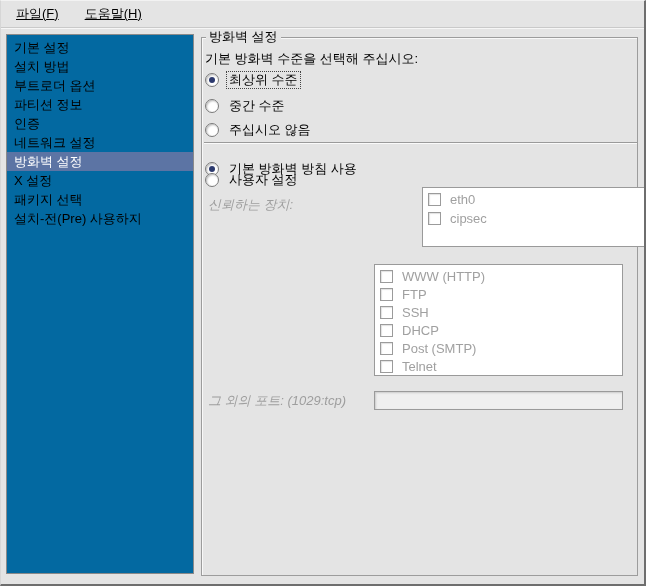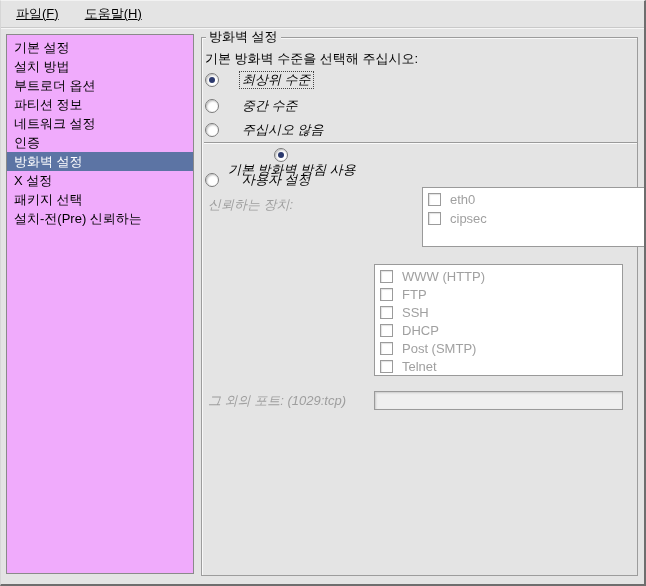--- a/index.html
+++ b/index.html
@@ -12,37 +12,37 @@
     overflow:hidden;
   }
   
   .menubar { position:absolute; left:0; top:0; right:0; height:27px;
     display:flex; align-items:center; padding-left:6px;
     border-bottom:1px solid #c9c9c9; box-shadow:0 1px 0 #f6f6f6; }
   .menu-item { padding:14px 9px; margin-right:8px; cursor:default;text-decoration:underline; }
   .menu-item .mn { text-decoration:underline; }
   
   .sidebar { position:absolute; left:5px; top:33px; width:188px; height:540px;
-    background:#f0abfc; border:1px solid #8a8a8a; padding-top:3px; overflow:hidden; }
+    background:#0369a1; border:1px solid #8a8a8a; padding-top:3px; overflow:hidden; }
   .side-item { height:19px; line-height:19px; padding-left:7px; white-space:nowrap; cursor:default; }
   .side-item.selected { background:#5c74a4; color:#ffffff; }
   
   .groupbox { position:absolute; left:200px; top:36px; width:437px; height:539px;
     border:1px solid #9c9c9c; box-shadow:inset 1px 1px 0 #f8f8f8; }
   .legend { position:absolute; left:4px; top:-9px; height:16px; line-height:16px;
     background:#e4e4e4; padding:0 3px; }
   .prompt { position:absolute; left:3px; top:12px; height:18px; line-height:18px; }
   
   .radio-row { position:absolute; height:18px; display:flex; align-items:center; cursor:default; }
   .radio { width:14px; height:14px; border-radius:50%; border:1px solid #7a7a7a;
     background:#fff; position:relative; flex:0 0 auto;
     box-shadow:inset 1px 1px 2px rgba(0,0,0,0.28); }
   .radio.checked::after { content:""; position:absolute; left:3px; top:3px;
     width:6px; height:6px; border-radius:50%; background:#2c3a6e; }
-  .radio-label { margin-left:21px; line-height:16px; padding:0 2px;font-style:italic; }
+  .radio-label { margin-left:8px; line-height:16px; padding:0 2px; }
   .radio-label.focused { outline:1px dotted #444; }
   .separator { position:absolute; left:2px; width:433px; height:2px;
     border-top:1px solid #9a9a9a; border-bottom:1px solid #fafafa; }
   
   .field-label { position:absolute; left:6px; height:18px; line-height:18px; color:#9e9e9e;font-style:italic; }
   
   .listbox { position:absolute; left:172px; width:249px; background:#ffffff;
     border:1px solid #9a9a9a; padding-top:2px; overflow:hidden; }
   .cb-row { display:flex; align-items:center; padding-left:5px; }
   .listbox.trusted .cb-row { height:19px; }
@@ -63,26 +63,26 @@
   <div class="menubar">
     <div class="menu-item"><span>파일(</span><span class="mn">F</span><span>)</span></div>
     <div class="menu-item"><span>도움말(</span><span class="mn">H</span><span>)</span></div>
   </div>
 
   <div class="sidebar">
     <div class="side-item">기본 설정</div>
     <div class="side-item">설치 방법</div>
     <div class="side-item">부트로더 옵션</div>
     <div class="side-item">파티션 정보</div>
+    <div class="side-item">인증</div>
     <div class="side-item">네트워크 설정</div>
-    <div class="side-item">인증</div>
     <div class="side-item selected">방화벽 설정</div>
     <div class="side-item">X 설정</div>
     <div class="side-item">패키지 선택</div>
-    <div class="side-item">설치-전(Pre) 신뢰하는</div>
+    <div class="side-item">설치-전(Pre) 사용하지</div>
   </div>
 
   <div class="groupbox">
     <span class="legend">방화벽 설정</span>
 
     <div class="prompt">기본 방화벽 수준을 선택해 주십시오:</div>
 
     <div class="radio-row" style="left:3px; top:33px;">
       <span class="radio checked"></span>
       <span class="radio-label focused">최상위 수준</span>
@@ -91,21 +91,21 @@
       <span class="radio"></span>
       <span class="radio-label">중간 수준</span>
     </div>
     <div class="radio-row" style="left:3px; top:83px;">
       <span class="radio"></span>
       <span class="radio-label">주십시오 않음</span>
     </div>
 
     <div class="separator" style="top:104px;"></div>
 
-    <div class="radio-row" style="left:3px; top:110px;flex-direction:column;">
+    <div class="radio-row" style="left:3px; top:122px;">
       <span class="radio checked"></span>
       <span class="radio-label">기본 방화벽 방침 사용</span>
     </div>
     <div class="radio-row" style="left:3px; top:133px;">
       <span class="radio"></span>
       <span class="radio-label">사용자 설정</span>
     </div>
 
     <div class="field-label" style="top:158px;">신뢰하는 장치:</div>
     <div class="listbox trusted" style="top:149px; height:60px;margin-left:48px;">

